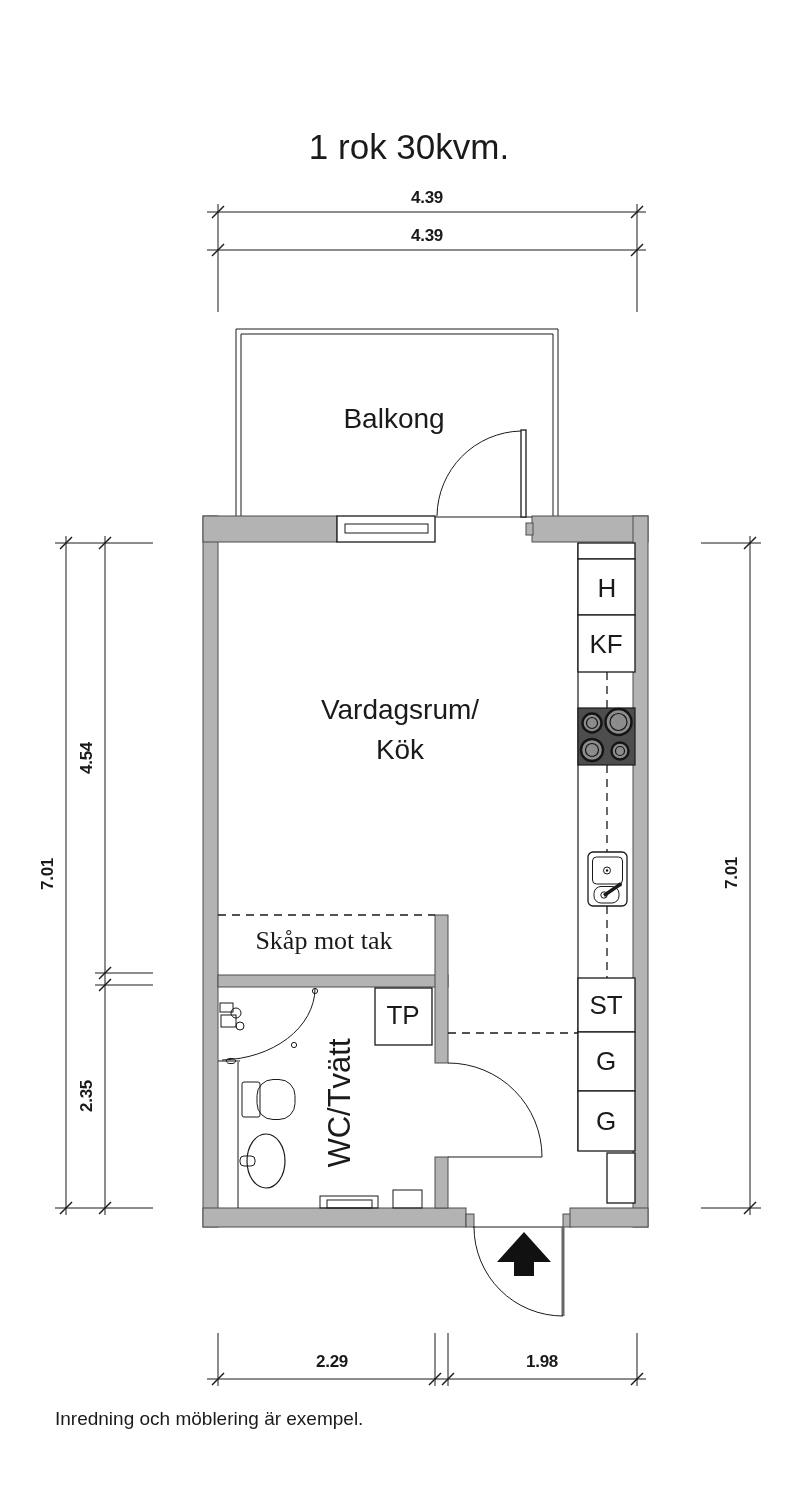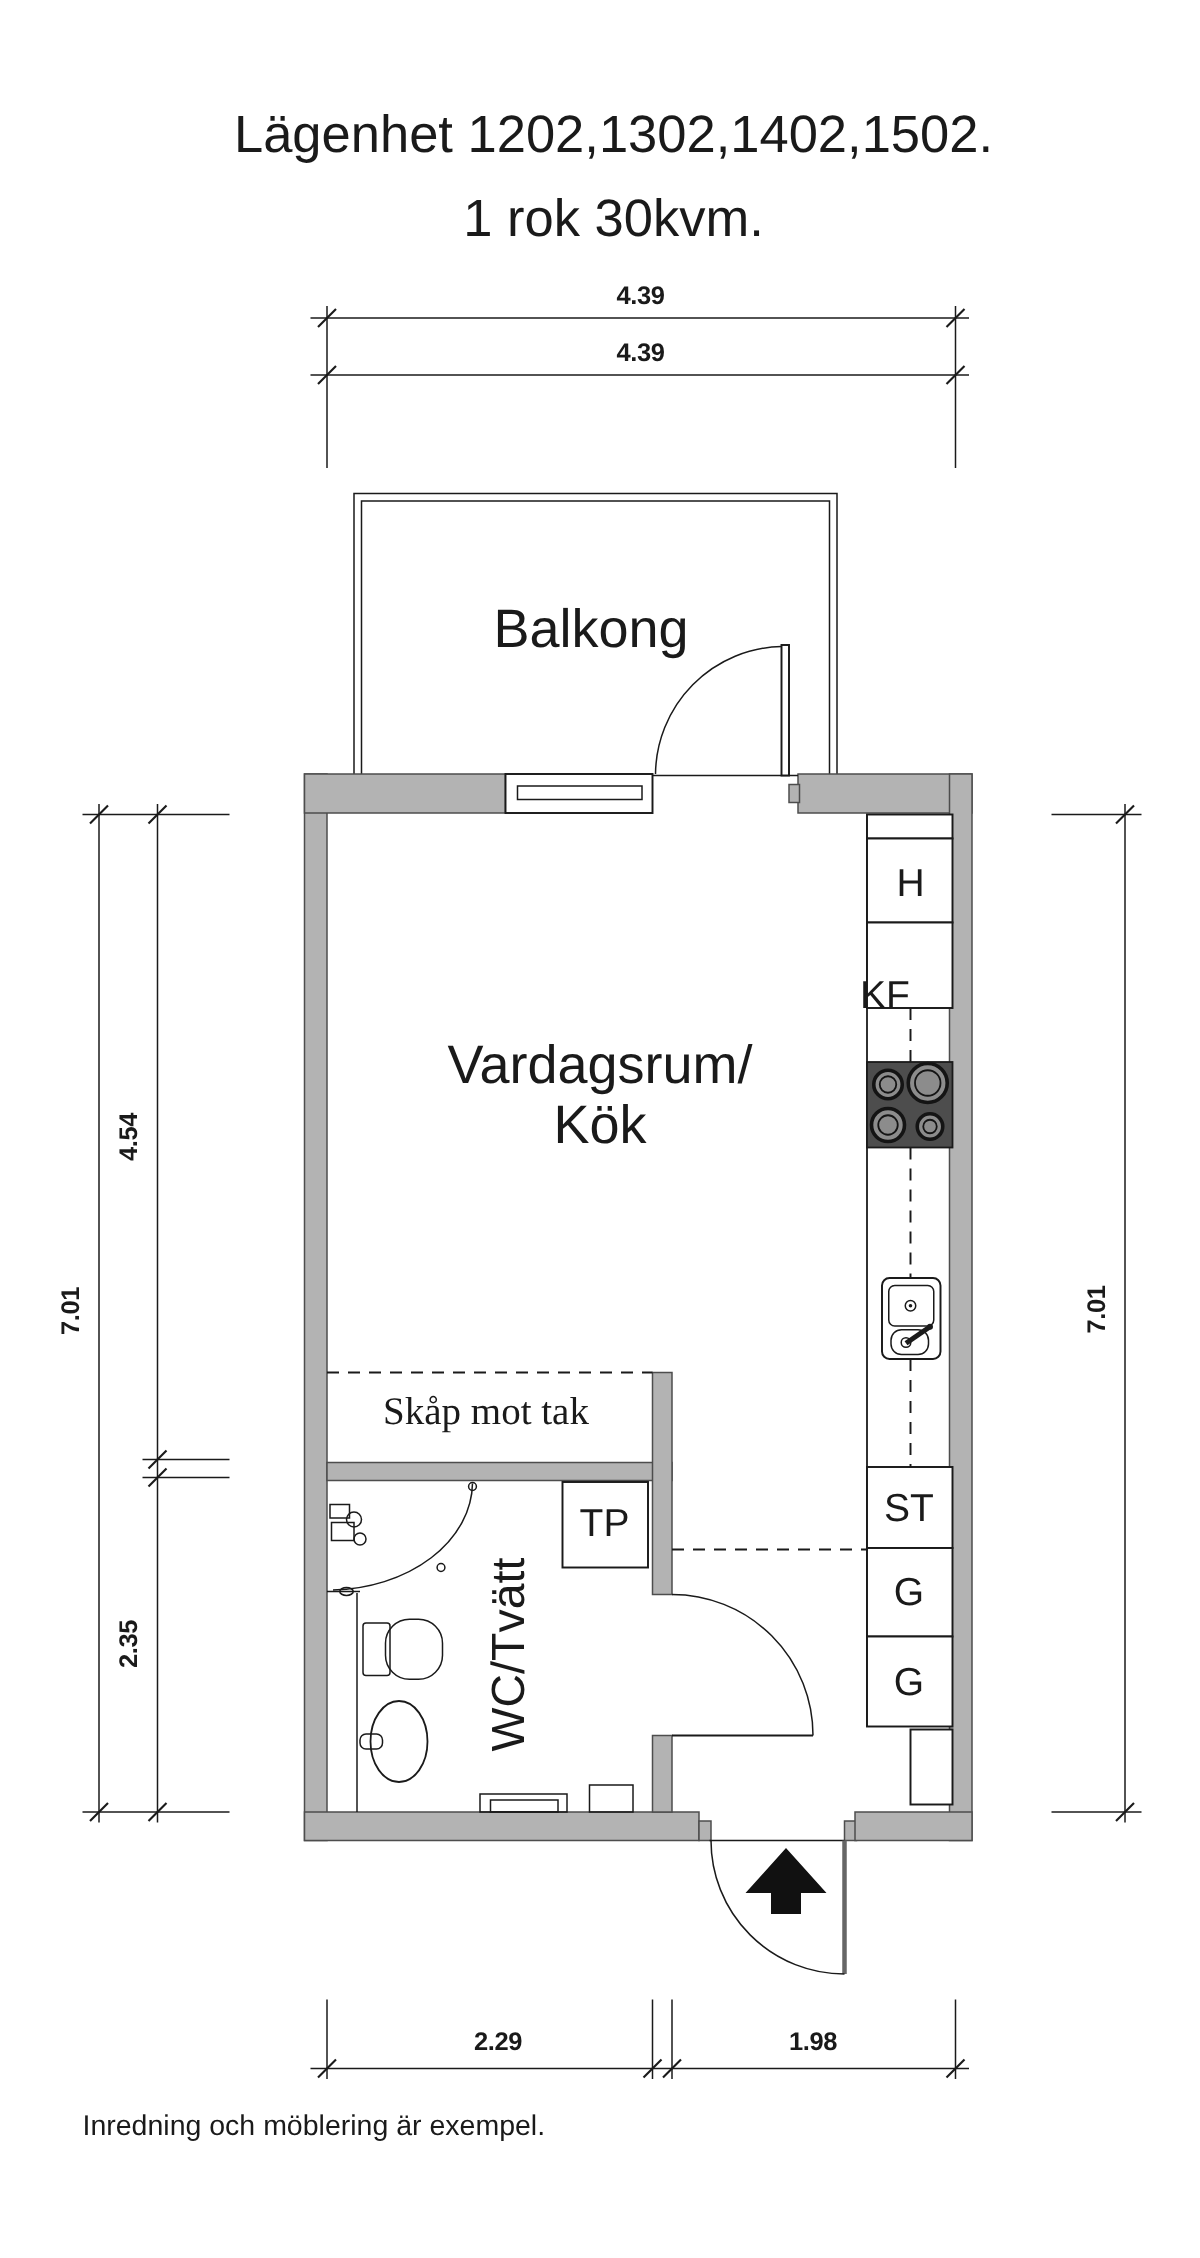--- a/index.html
+++ b/index.html
@@ -14,21 +14,21 @@
   .dim{stroke:#1a1a1a;stroke-width:1;fill:none;}
   .tick{stroke:#1a1a1a;stroke-width:1.4;}
   .stove{fill:#4d4d4d;stroke:#1a1a1a;stroke-width:1.2;}
   .burner{fill:#8c8c8c;stroke:#141414;stroke-width:2.4;}
   .burner-in{fill:none;stroke:#141414;stroke-width:1.2;}
   .blk{fill:#111111;stroke:none;}
   .lbl{position:absolute;transform:translate(-50%,-50%);white-space:nowrap;
        font-family:"Liberation Sans", sans-serif;color:#1a1a1a;line-height:1;}
   .rot{transform:translate(-50%,-50%) rotate(-90deg);}
   .dimlbl{font-weight:bold;font-size:17px;letter-spacing:-0.3px;}
-  .room{font-size:36px;}
+  .room{font-size:28px;}
   .small{font-size:26px;}
 </style>
 </head>
 <body>
 
 <div id="stage">
 
 <svg id="plan-svg" width="800" height="1505" viewBox="0 0 800 1505">
 
   <g>
@@ -185,32 +185,31 @@
     <line class="dim" x1="448" y1="1333" x2="448" y2="1386"></line>
     <line class="dim" x1="637" y1="1333" x2="637" y2="1386"></line>
     <line class="dim" x1="207" y1="1379" x2="646" y2="1379"></line>
     <line class="tick" x1="212" y1="1385" x2="224" y2="1373"></line>
     <line class="tick" x1="429" y1="1385" x2="441" y2="1373"></line>
     <line class="tick" x1="442" y1="1385" x2="454" y2="1373"></line>
     <line class="tick" x1="631" y1="1385" x2="643" y2="1373"></line>
   </g>
 </svg>
 
-<div class="lbl" style="left:409px;top:90px;font-size:35px;">Lägenhet 1202,1302,1402,1502.</div>
 <div class="lbl" style="left:409px;top:146px;font-size:35px;">1 rok 30kvm.</div>
 
 <div class="lbl room" style="left:394px;top:419px;">Balkong</div>
 <div class="lbl room" style="left:400px;top:710px;">Vardagsrum/</div>
 <div class="lbl room" style="left:400px;top:750px;">Kök</div>
 <div class="lbl small" style="left:324px;top:941px;font-family:Liberation Serif, serif;">Skåp mot tak</div>
 <div class="lbl rot" style="left:339px;top:1103px;font-size:31px;">WC/Tvätt</div>
 
 <div class="lbl small" style="left:403px;top:1015px;">TP</div>
 <div class="lbl small" style="left:607px;top:588px;">H</div>
-<div class="lbl small" style="left:590px;top:644px;margin-top:19px;">KF</div>
+<div class="lbl small" style="left:606px;top:644px;">KF</div>
 <div class="lbl small" style="left:606px;top:1005px;">ST</div>
 <div class="lbl small" style="left:606px;top:1061px;">G</div>
 <div class="lbl small" style="left:606px;top:1121px;">G</div>
 
 <div class="lbl dimlbl" style="left:427px;top:197px;">4.39</div>
 <div class="lbl dimlbl" style="left:427px;top:235px;">4.39</div>
 <div class="lbl dimlbl rot" style="left:47px;top:874px;">7.01</div>
 <div class="lbl dimlbl rot" style="left:86px;top:758px;">4.54</div>
 <div class="lbl dimlbl rot" style="left:86px;top:1096px;">2.35</div>
 <div class="lbl dimlbl rot" style="left:731px;top:873px;">7.01</div>

